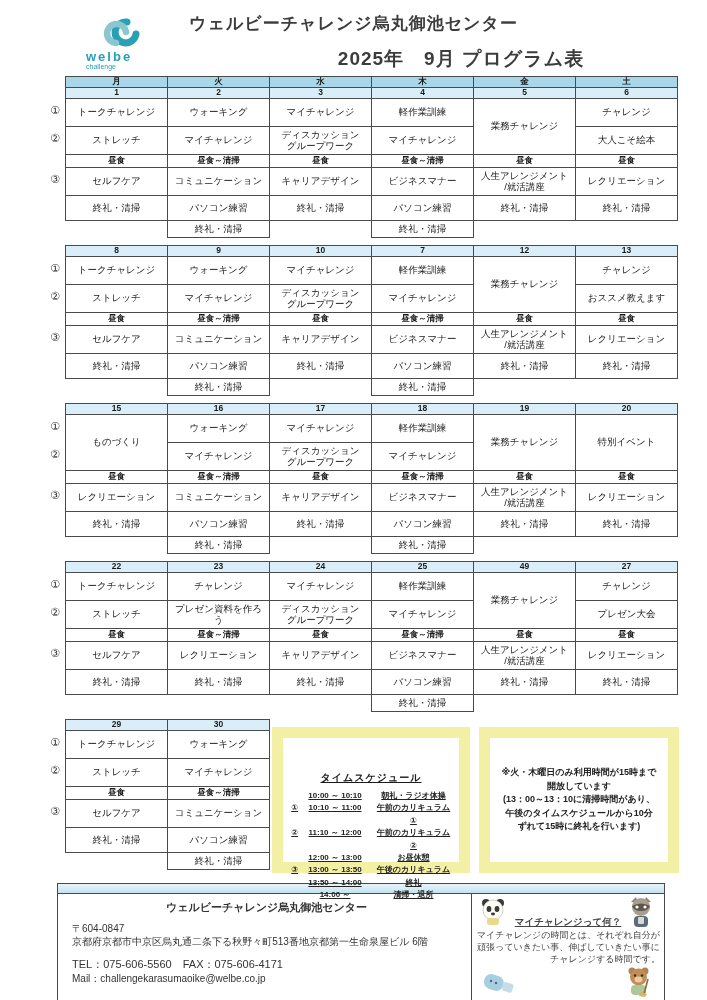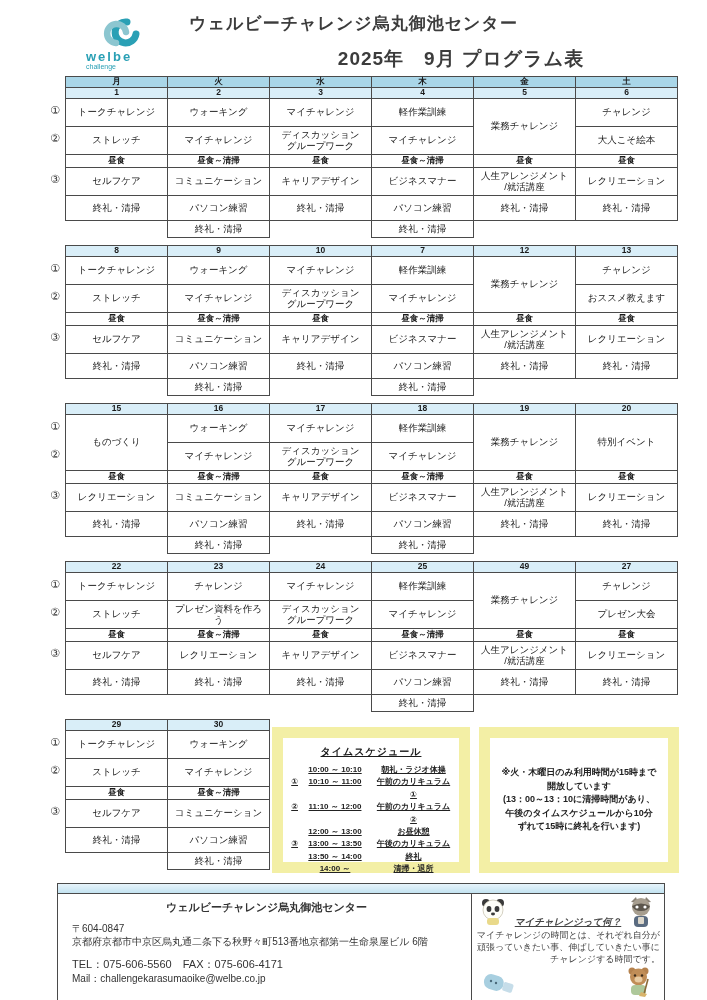--- a/index.html
+++ b/index.html
@@ -43,21 +43,21 @@
   tr.r-lunch td{height:13px;font-size:8.5px;font-weight:bold;padding:0;}
   tr.r-close td{height:25px;}
   tr.r-extra td{height:17px;}
   .slot-marker{position:absolute;left:0;width:16px;text-align:center;font-size:11px;color:#333;}
   
   .week5row{display:flex;align-items:flex-start;margin-left:47px;}
   .ybox{background:var(--c-yellow);padding:11px;margin-top:8px;}
   .ybox-inner{background:#ffffff;height:100%;}
   .timebox{width:198px;height:146px;margin-left:2px;}
   .timebox .ybox-inner{padding:7px 6px 4px;}
-  .ts-title{text-align:center;font-size:10px;font-weight:bold;text-decoration:underline;margin-bottom:5px;letter-spacing:1px;}
+  .ts-title{text-align:center;font-size:10px;font-weight:bold;text-decoration:underline;margin-bottom:5px;letter-spacing:1px;margin-top:26px;}
   .ts-row{display:flex;font-size:8px;font-weight:bold;line-height:1.55;color:#222;text-decoration:underline;}
   .ts-prefix{width:9px;text-align:right;}
   .ts-time{width:74px;text-align:center;}
   .ts-label{flex:1;text-align:center;padding-left:2px;}
   .notebox{width:200px;height:146px;margin-left:9px;}
   .notebox .ybox-inner{display:flex;align-items:center;justify-content:center;}
   .note-text{font-size:9px;font-weight:bold;text-align:center;line-height:1.5;color:#222;}
   
   .footer-bar{
     margin:6px 0 0 57px;width:608px;height:11px;
@@ -66,21 +66,21 @@
   }
   .footer-box{margin-left:57px;width:608px;height:108px;border:1px solid var(--c-border);border-top:none;display:flex;}
   .footer-left{width:413px;padding:6px 10px 0 14px;}
   .footer-center-name{text-align:center;font-size:11px;font-weight:bold;margin-bottom:8px;color:#333;}
   .footer-postal{font-size:10px;color:#333;line-height:1.25;}
   .footer-address{font-size:10px;color:#333;line-height:1.25;margin-bottom:9px;}
   .footer-tel{font-size:11px;color:#333;line-height:1.35;}
   .footer-mail{font-size:10px;color:#333;line-height:1.35;}
   .footer-right{flex:1;border-left:1px solid var(--c-border);position:relative;}
   .mc-text{padding:22px 4px 0;}
-  .mc-title{text-align:center;font-size:9.5px;font-weight:bold;text-decoration:underline;color:#444;font-style:italic;}
+  .mc-title{text-align:center;font-size:9.5px;font-weight:bold;text-decoration:underline;color:#444;}
   .mc-body{text-align:right;font-size:9px;line-height:1.35;color:#444;}
   .mc-icon{position:absolute;}
 </style>
 </head>
 <body>
 
 <div class="header">
   <div class="logo">
     <svg width="42" height="34" viewBox="0 0 42 34">
       <path d="M27 6 a10.5 10.5 0 1 0 9 12" fill="none" stroke="#2aa0b5" stroke-width="7" stroke-linecap="round"></path>

